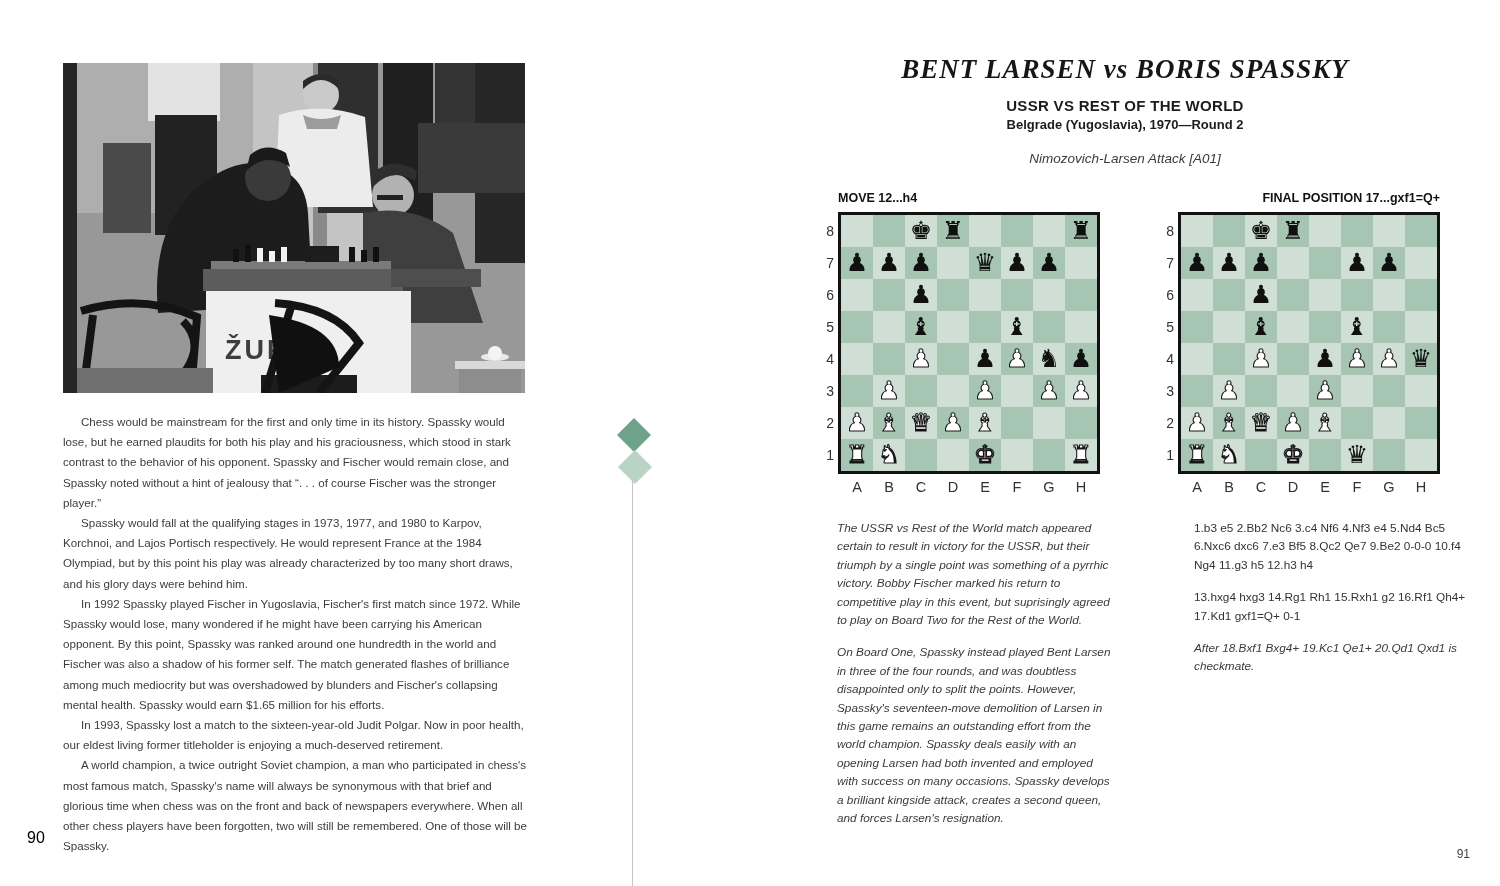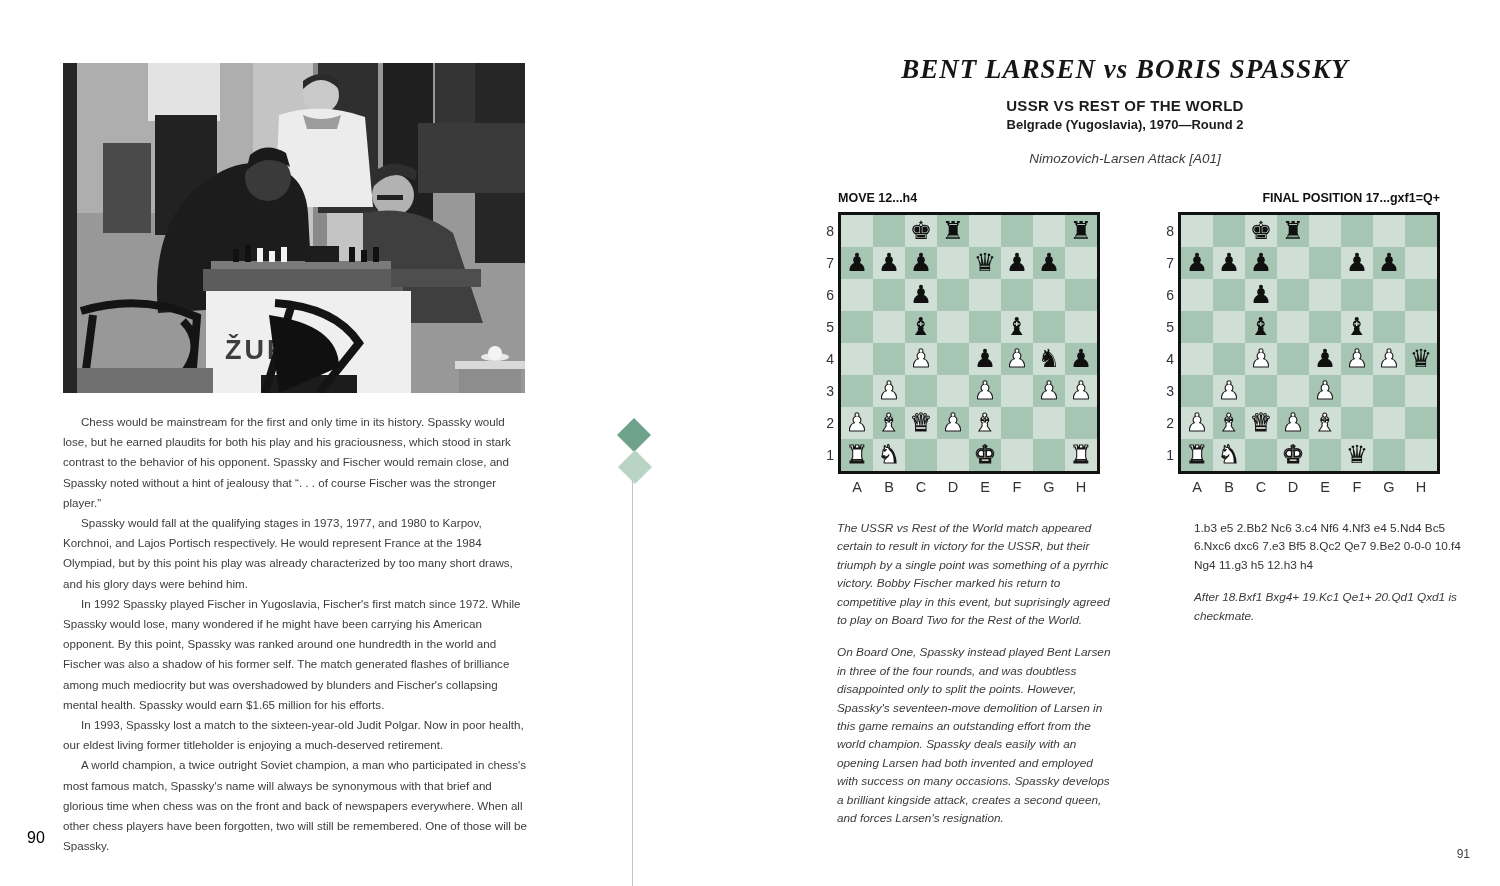--- a/index.html
+++ b/index.html
@@ -450,17 +450,18 @@
       <div>G</div>
       <div>H</div>
     </div>
 
   <div class="notes-col" id="notes-left">
       <p class="italic">The USSR vs Rest of the World match appeared certain to result in victory for the USSR, but their triumph by a single point was something of a pyrrhic victory. Bobby Fischer marked his return to competitive play in this event, but suprisingly agreed to play on Board Two for the Rest of the World.</p>
       <p class="italic">On Board One, Spassky instead played Bent Larsen in three of the four rounds, and was doubtless disappointed only to split the points. However, Spassky's seventeen-move demolition of Larsen in this game remains an outstanding effort from the world champion. Spassky deals easily with an opening Larsen had both invented and employed with success on many occasions. Spassky develops a brilliant kingside attack, creates a second queen, and forces Larsen's resignation.</p>
     </div>
   <div class="notes-col" id="notes-right">
       <p class="moves">1.b3 e5 2.Bb2 Nc6 3.c4 Nf6 4.Nf3 e4 5.Nd4 Bc5 6.Nxc6 dxc6 7.e3 Bf5 8.Qc2 Qe7 9.Be2 0-0-0 10.f4 Ng4 11.g3 h5 12.h3 h4</p>
+      <p class="moves">13.hxg4 hxg3 14.Rg1 Rh1 15.Rxh1 g2 16.Rf1 Qh4+ 17.Kd1 gxf1=Q+ 0-1</p>
       <p class="italic">After 18.Bxf1 Bxg4+ 19.Kc1 Qe1+ 20.Qd1 Qxd1 is checkmate.</p>
     </div>
 
   <div id="page-num-right">91</div>
 </div>
 
 </body></html>

